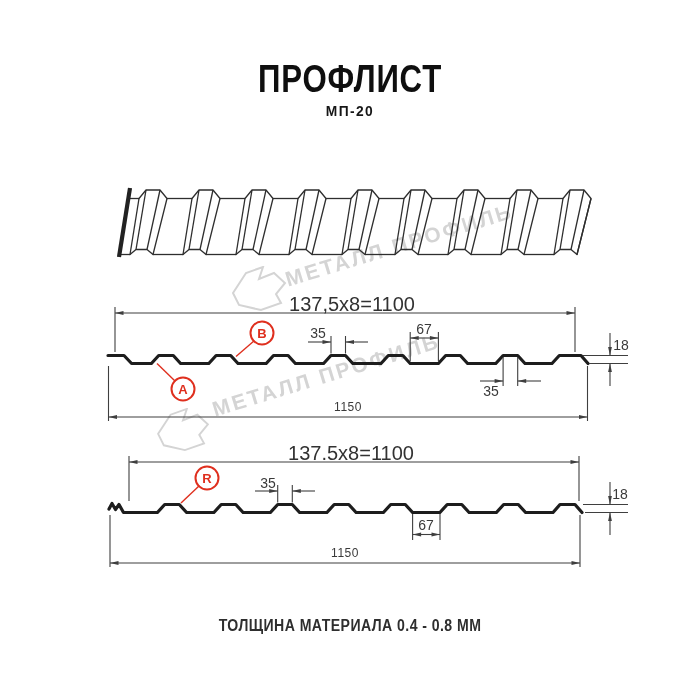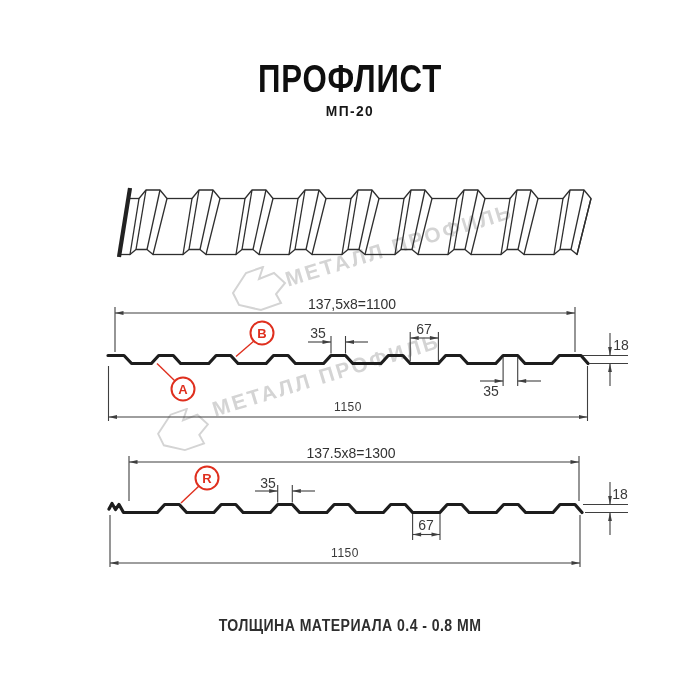--- a/index.html
+++ b/index.html
@@ -1,20 +1,20 @@
 <!DOCTYPE html>
 <html><head>
 <meta charset="utf-8">
 <style>
   html,body{margin:0;padding:0;background:#fff;}
   .stage{position:relative;width:700px;height:700px;background:#fff;overflow:hidden;
          font-family:"Liberation Sans",sans-serif;}
   .lbl{position:absolute;white-space:nowrap;color:#3a3a3a;font-size:14px;
        transform:translate(-50%,-50%);z-index:6;}
-  .formula{font-size:14px;color:#323232;}
+  .formula{font-size:20px;color:#323232;}
   .total{font-size:12px;letter-spacing:.5px;}
   .title{position:absolute;left:0;right:0;top:57px;text-align:center;color:#0f0f0f;
          font-size:39px;font-weight:700;letter-spacing:1px;transform:scaleX(.8);z-index:6;}
   .subtitle{position:absolute;left:0;right:0;top:102px;text-align:center;color:#161616;
          font-size:15px;font-weight:700;letter-spacing:1.5px;transform:scaleX(.92);z-index:6;}
   .footer{position:absolute;left:0;right:0;top:617px;text-align:center;color:#2e2e2e;
          font-size:16px;font-weight:600;letter-spacing:.5px;transform:scaleX(.88);z-index:6;}
   .marker{position:absolute;width:21px;height:21px;border:2px solid #df2f1e;border-radius:50%;
          color:#df2f1e;font-size:13px;font-weight:600;display:flex;align-items:center;
          justify-content:center;transform:translate(-50%,-50%);z-index:7;background:transparent;}
@@ -197,21 +197,21 @@
 
   <div class="lbl formula" style="left:352px;top:304px">137,5x8=1100</div>
   <div class="lbl" style="left:318px;top:333px">35</div>
   <div class="lbl" style="left:424px;top:329px">67</div>
   <div class="lbl" style="left:621px;top:345px">18</div>
   <div class="lbl" style="left:491px;top:391px">35</div>
   <div class="lbl total" style="left:348px;top:407px">1150</div>
   <div class="marker" style="left:183px;top:389px">A</div>
   <div class="marker" style="left:262px;top:333px">B</div>
 
-  <div class="lbl formula" style="left:351px;top:453px">137.5x8=1300</div>
+  <div class="lbl formula" style="left:351px;top:453px">137.5x8=1100</div>
   <div class="lbl" style="left:268px;top:483px">35</div>
   <div class="lbl" style="left:620px;top:494px">18</div>
   <div class="lbl" style="left:426px;top:525px">67</div>
   <div class="lbl total" style="left:345px;top:553px">1150</div>
   <div class="marker" style="left:207px;top:478px">R</div>
 
   <div class="footer">ТОЛЩИНА МАТЕРИАЛА 0.4 - 0.8 ММ</div>
 </div>
 
 </body></html>

